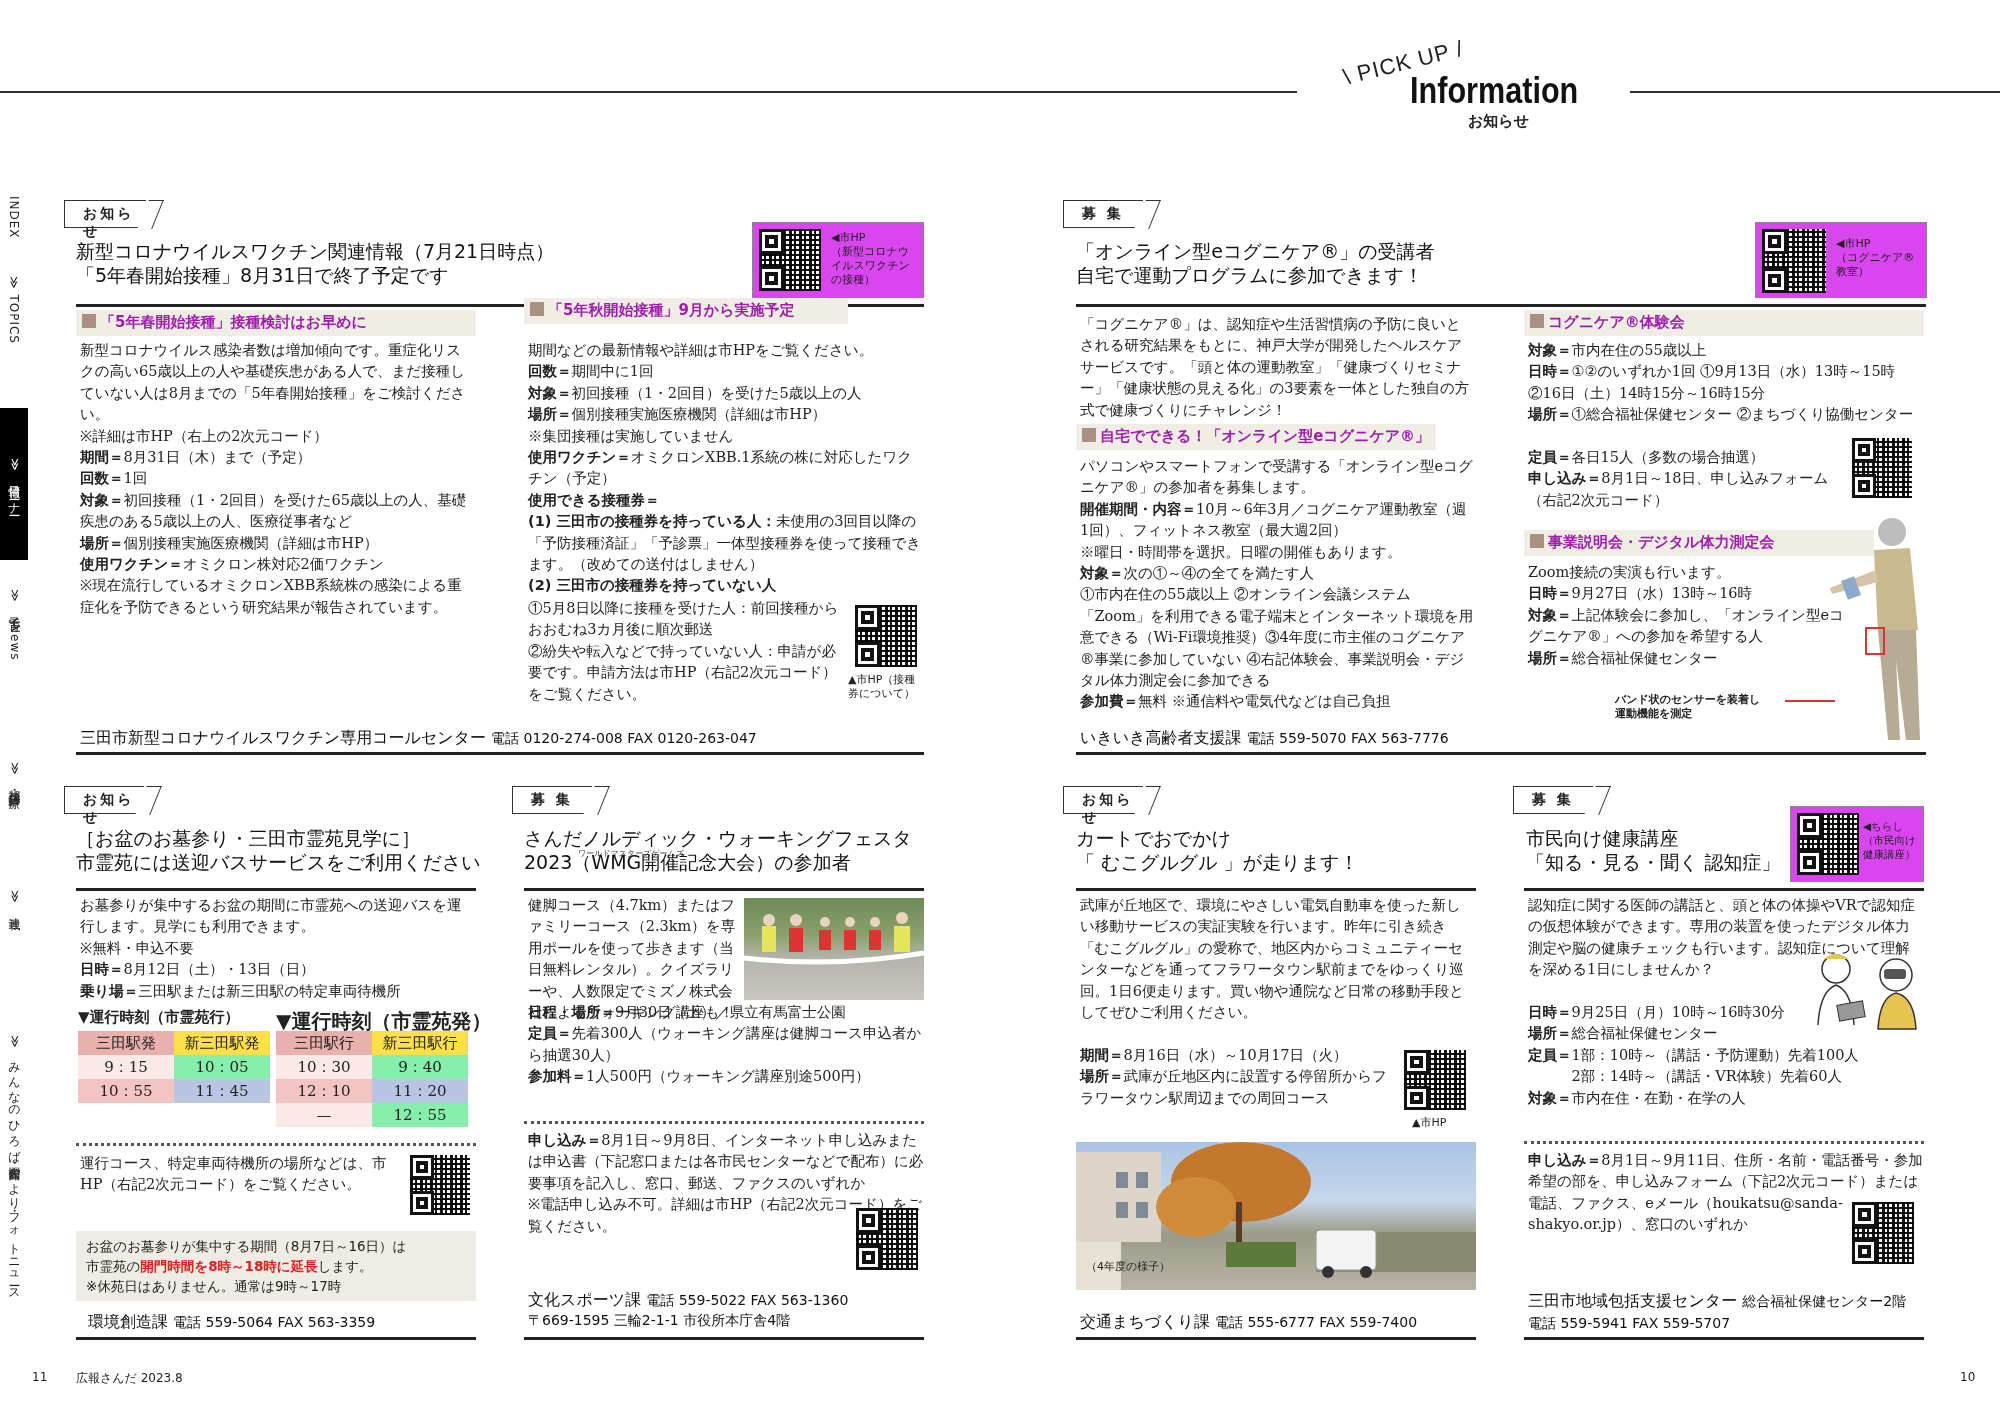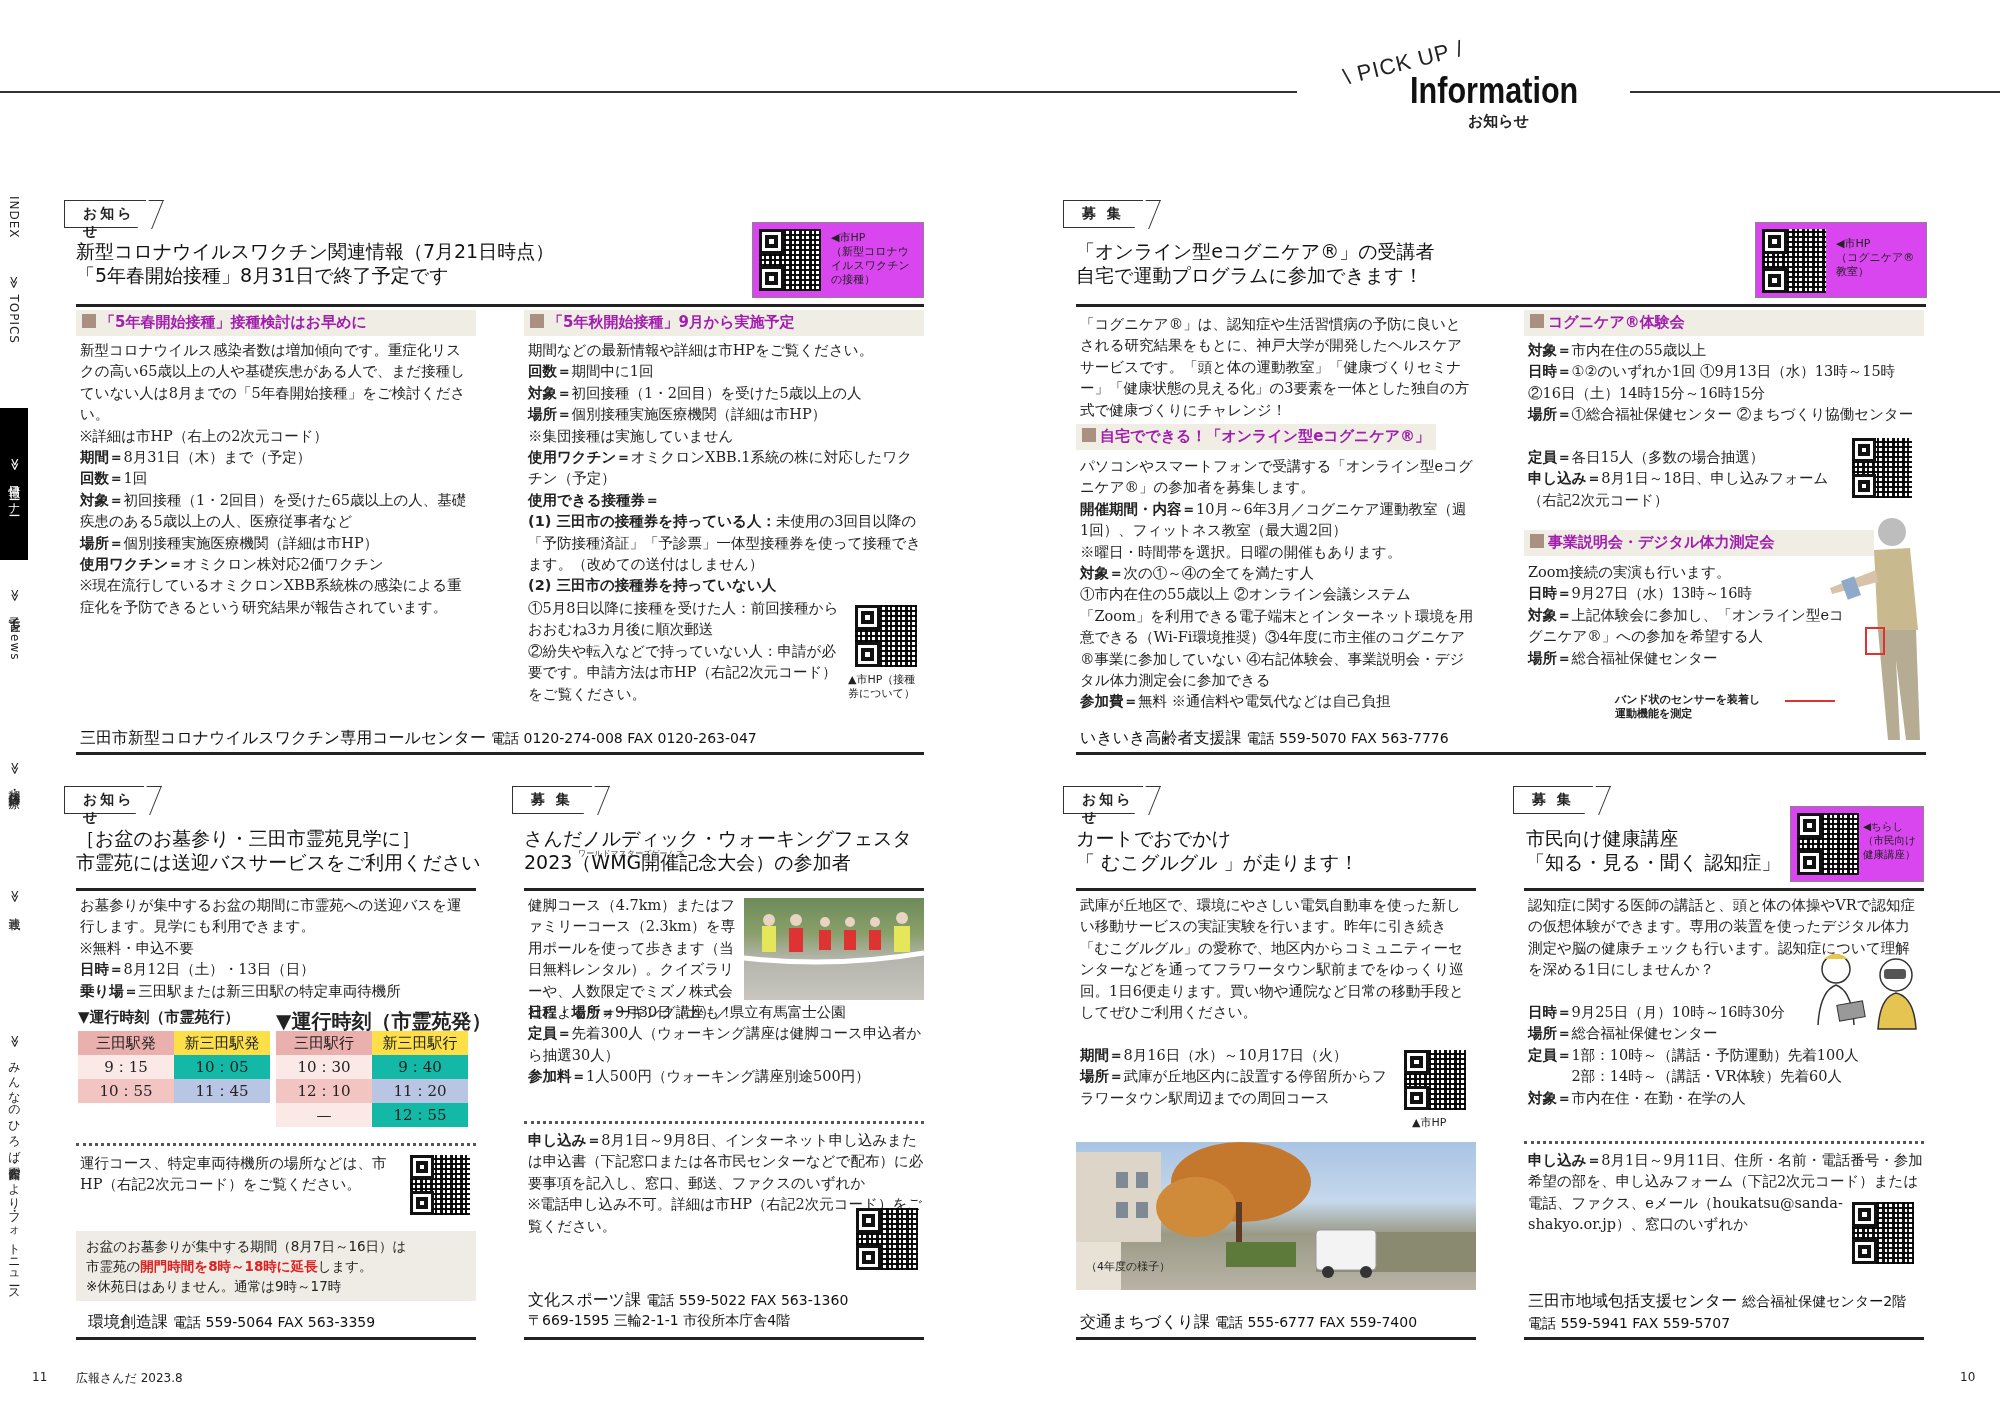--- a/index.html
+++ b/index.html
@@ -32,21 +32,21 @@
 .qr::before,.qr::after{content:"";position:absolute;width:30%;height:30%;border:3px solid #111;background:#fff;box-shadow:inset 0 0 0 3px #fff,inset 0 0 0 7px #111}
 .qr::before{left:0;top:0}.qr::after{left:0;bottom:0}
 .qrbox{position:absolute;border:1.5px solid #888;background:#d946ef}
 .qrlabel{position:absolute;font-size:11px;line-height:14px;white-space:pre-line;color:#222}
 .dots{position:absolute;height:0;border-top:3px dotted #555}
 .photo{position:absolute;overflow:hidden}
 .cap{position:absolute;font-size:11px;line-height:14px;white-space:pre-line}
 table.tt{position:absolute;border-collapse:collapse;font-family:"DejaVu Serif",serif;font-size:15px}
 table.tt td{width:96px;height:24px;text-align:center;color:#222}
 .hr{background:#eab0ae}.hb{background:#fde047}
-.lr{background:#fbe9e8}.lb{background:#14b8a6}
+.lr{background:#fbe9e8}.lb{background:#86efac}
 .mr{background:#f2c4c2}.mb{background:#b8c6e4}
 .note{position:absolute;background:#eeece4;font-size:13.5px;line-height:20px;padding:5px 10px;white-space:pre-line;color:#222}
 .red{color:#e02020;font-weight:bold}
 .footer{position:absolute;top:1370px;font-size:12px;color:#222}
 </style>
 </head>
 <body>
 
 <div class="topline" style="left:0;width:1297px"></div>
 <div class="topline" style="left:1630px;width:370px"></div>
@@ -94,21 +94,21 @@
   <div class="subhead" style="left:76px;top:310px;width:400px">「5年春開始接種」接種検討はお早めに</div>
   <div class="body" style="left:80px;top:340px;width:395px"><span>新型コロナウイルス感染者数は増加傾向です。重症化リスクの高い65歳以上の人や基礎疾患がある人で、まだ接種していない人は8月までの「5年春開始接種」をご検討ください。
 ※詳細は市HP（右上の2次元コード）</span>
 <b>期間＝</b><span>8月31日（木）まで（予定）</span>
 <b>回数＝</b><span>1回</span>
 <b>対象＝</b><span>初回接種（1・2回目）を受けた65歳以上の人、基礎疾患のある5歳以上の人、医療従事者など</span>
 <b>場所＝</b><span>個別接種実施医療機関（詳細は市HP）</span>
 <b>使用ワクチン＝</b><span>オミクロン株対応2価ワクチン</span>
 <span>※現在流行しているオミクロンXBB系統株の感染による重症化を予防できるという研究結果が報告されています。</span></div>
 
-  <div class="subhead" style="left:524px;top:310px;width:400px">「5年秋開始接種」9月から実施予定</div>
+  <div class="subhead" style="left:524px;top:298px;width:324px">「5年秋開始接種」9月から実施予定</div>
   <div class="body" style="left:528px;top:340px;width:396px"><span>期間などの最新情報や詳細は市HPをご覧ください。</span>
 <b>回数＝</b><span>期間中に1回</span>
 <b>対象＝</b><span>初回接種（1・2回目）を受けた5歳以上の人</span>
 <b>場所＝</b><span>個別接種実施医療機関（詳細は市HP）</span>
 <span>※集団接種は実施していません</span>
 <b>使用ワクチン＝</b><span>オミクロンXBB.1系統の株に対応したワクチン（予定）</span>
 <b>使用できる接種券＝</b>
 <b>(1) 三田市の接種券を持っている人：</b><span>未使用の3回目以降の「予防接種済証」「予診票」一体型接種券を使って接種できます。（改めての送付はしません）</span>
 <b>(2) 三田市の接種券を持っていない人</b></div>
   <div class="body" style="left:528px;top:598px;width:315px">①5月8日以降に接種を受けた人：前回接種からおおむね3カ月後に順次郵送

